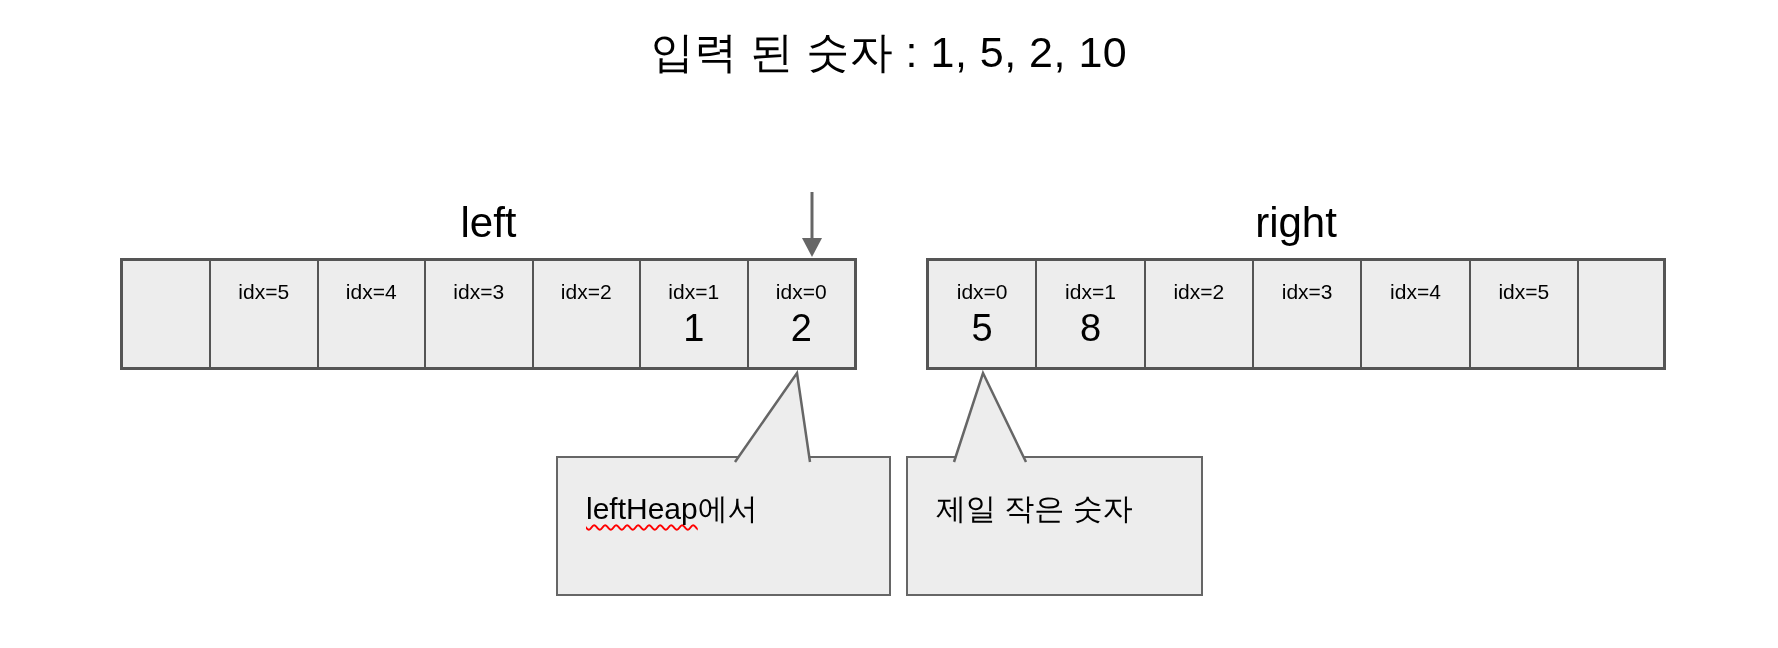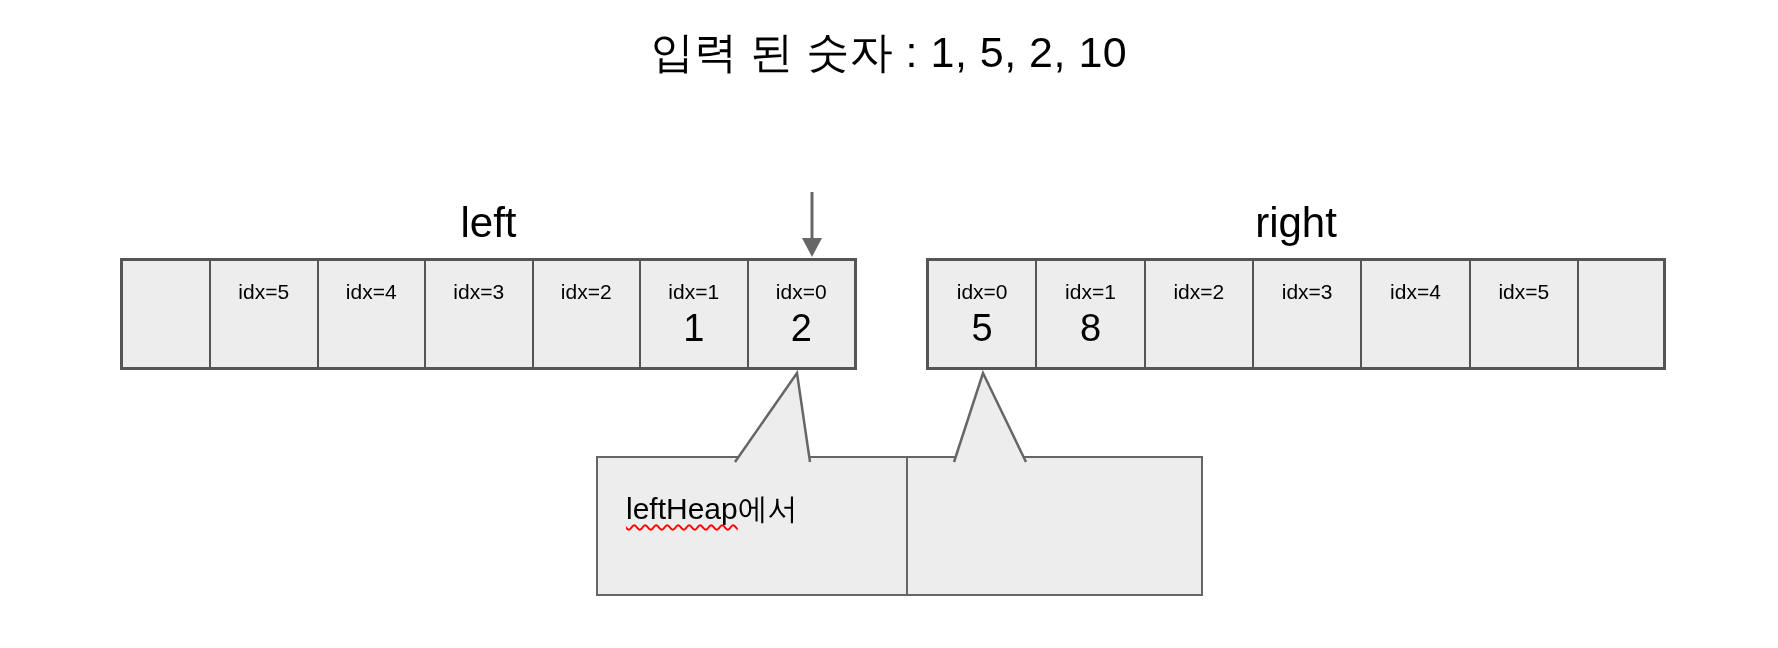--- a/index.html
+++ b/index.html
@@ -52,21 +52,21 @@
 
   .callout{
     position:absolute;top:456px;height:140px;
     background:var(--fill);
     border:2.5px solid var(--border-mid);
     box-sizing:border-box;
     padding:28px 10px 0 28px;
     font-size:30px;line-height:45px;
     z-index:2;
   }
-  .callout.left{left:556px;width:335px;margin-left:40px;}
+  .callout.left{left:556px;width:335px;}
   .callout.right{left:906px;width:297px;}
   .misspell{
     text-decoration:underline wavy #ff0000;
     text-decoration-thickness:2px;
     text-underline-offset:5px;
     text-decoration-skip-ink:none;
   }
 
   svg.overlay{
     position:absolute;left:0;top:0;z-index:3;pointer-events:none;
@@ -143,20 +143,21 @@
       <span class="idx"></span>
       <span class="val"></span>
     </div>
   </div>
 
   <div class="callout left">
     <div><span class="misspell">leftHeap</span><span>에서</span></div>
   </div>
 
   <div class="callout right">
+    <div>제일 작은 숫자</div>
   </div>
 
   <svg class="overlay" width="1778" height="648" viewBox="0 0 1778 648">
 
     <g>
       <line x1="812" y1="192" x2="812" y2="239" stroke="#666666" stroke-width="3"></line>
       <polygon points="802,238 822,238 812,257" fill="#666666"></polygon>
     </g>
 
     <path d="M735,462 L797,373 L810,462" fill="#ededed" stroke="#666666" stroke-width="2.5"></path>

